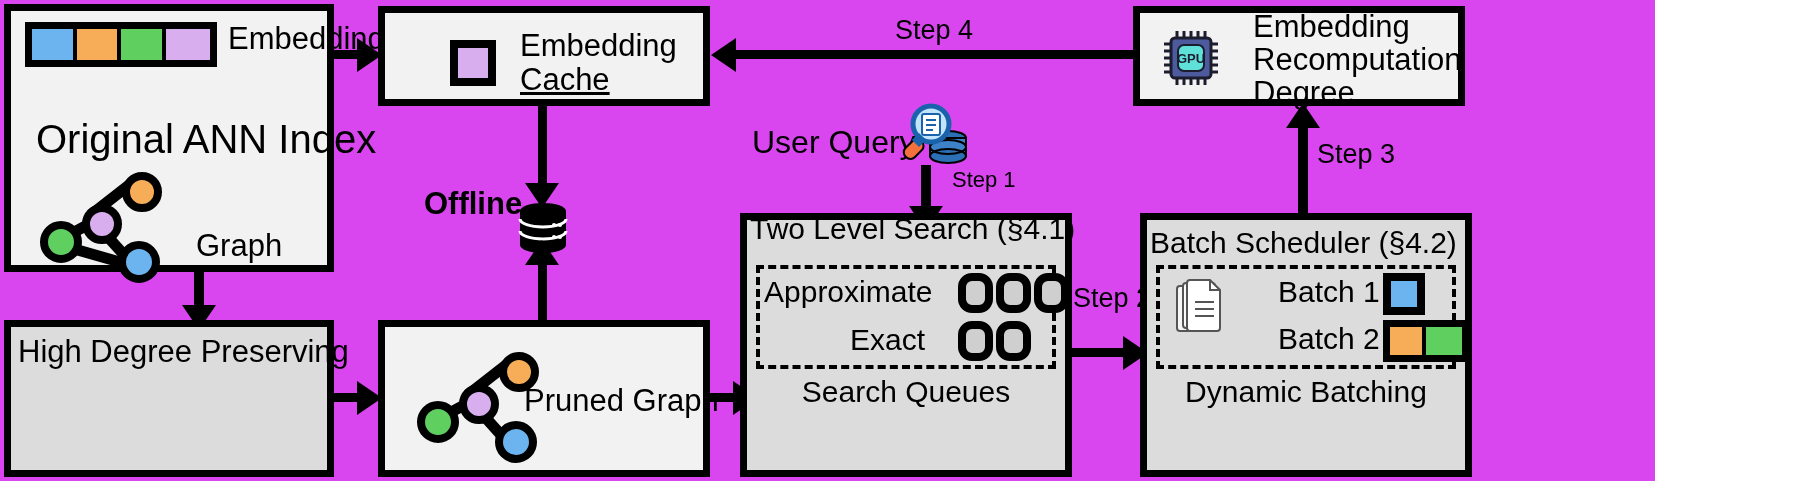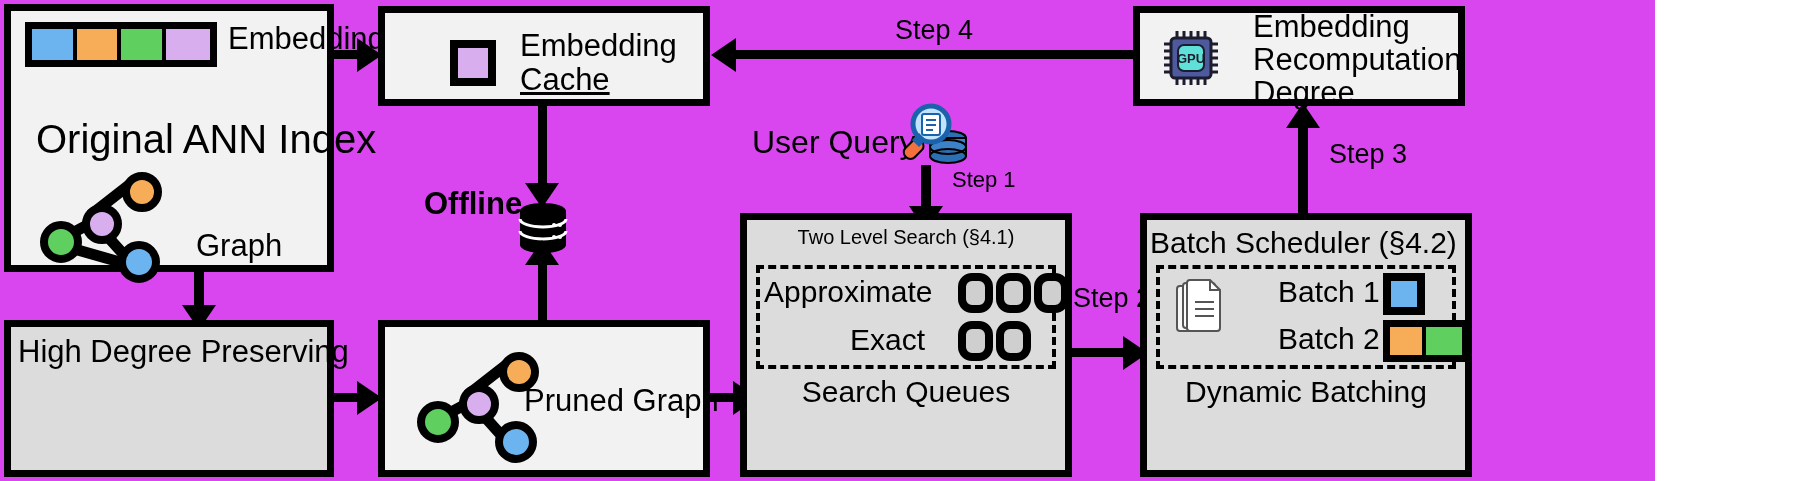--- a/index.html
+++ b/index.html
@@ -135,21 +135,21 @@
     <path d="M26 18h10M26 23h10M26 28h7" stroke="#1b62ad" stroke-width="2"></path>
     <rect x="8" y="36" width="13" height="22" rx="6" transform="rotate(45 14 46)" fill="#f4703c" stroke="#000" stroke-width="2"></rect>
     <rect x="14" y="33" width="10" height="10" transform="rotate(45 19 38)" fill="#1b62ad"></rect>
   </svg>
 
   <div class="ln" style="left:921px;top:165px;width:10px;height:48px;"></div>
   <div class="ah down" style="left:909px;top:206px;"></div>
   <div class="lbl bold" style="left:952px;top:168px;font-size:22px;">Step 1</div>
 
   <div class="box grey" style="left:740px;top:213px;width:332px;height:264px;"></div>
-  <div class="lbl" style="left:750px;top:226px;width:312px;text-align:center;font-size:20px;">Two Level Search (§4.1)</div>
+  <div class="lbl" style="left:750px;top:212px;width:312px;text-align:center;font-size:30px;">Two Level Search (§4.1)</div>
 
   <div class="dash" style="left:756px;top:265px;width:300px;height:104px;"></div>
 
   <div class="lbl" style="left:764px;top:275px;font-size:30px;">Approximate</div>
   <div class="slot" style="left:958px;top:273px;width:35px;height:40px;"></div>
   <div class="slot" style="left:996px;top:273px;width:35px;height:40px;"></div>
   <div class="slot" style="left:1034px;top:273px;width:35px;height:40px;"></div>
 
   <div class="lbl" style="left:850px;top:323px;font-size:30px;">Exact</div>
   <div class="slot" style="left:958px;top:321px;width:35px;height:40px;"></div>
@@ -180,21 +180,21 @@
   <div class="lbl" style="left:1278px;top:322px;font-size:30px;">Batch 2</div>
   <div class="chipstrip" style="left:1383px;top:320px;width:86px;height:42px;">
     <div class="chip" style="width:50%;background:#f7ad58;"></div>
     <div class="chip" style="width:50%;background:#5fd05f;"></div>
   </div>
 
   <div class="lbl" style="left:1150px;top:375px;width:312px;text-align:center;font-size:30px;">Dynamic Batching</div>
 
   <div class="ln" style="left:1298px;top:125px;width:10px;height:88px;"></div>
   <div class="ah up" style="left:1286px;top:103px;"></div>
-  <div class="lbl bold" style="left:1317px;top:139px;font-size:27px;margin-left:12px;">Step 3</div>
+  <div class="lbl bold" style="left:1317px;top:139px;font-size:27px;">Step 3</div>
 
   <div class="box light" style="left:1133px;top:6px;width:332px;height:100px;"></div>
 
   <svg class="icon-svg" style="left:1160px;top:27px;" width="64" height="62" viewBox="0 0 64 62">
     <g stroke="#1c1c2e" stroke-width="3">
       <path d="M17 4v8M24 4v8M31 4v8M38 4v8M45 4v8"></path>
       <path d="M17 50v8M24 50v8M31 50v8M38 50v8M45 50v8"></path>
       <path d="M4 17h8M4 24h8M4 31h8M4 38h8M4 45h8"></path>
       <path d="M50 17h8M50 24h8M50 31h8M50 38h8M50 45h8"></path>
     </g>

